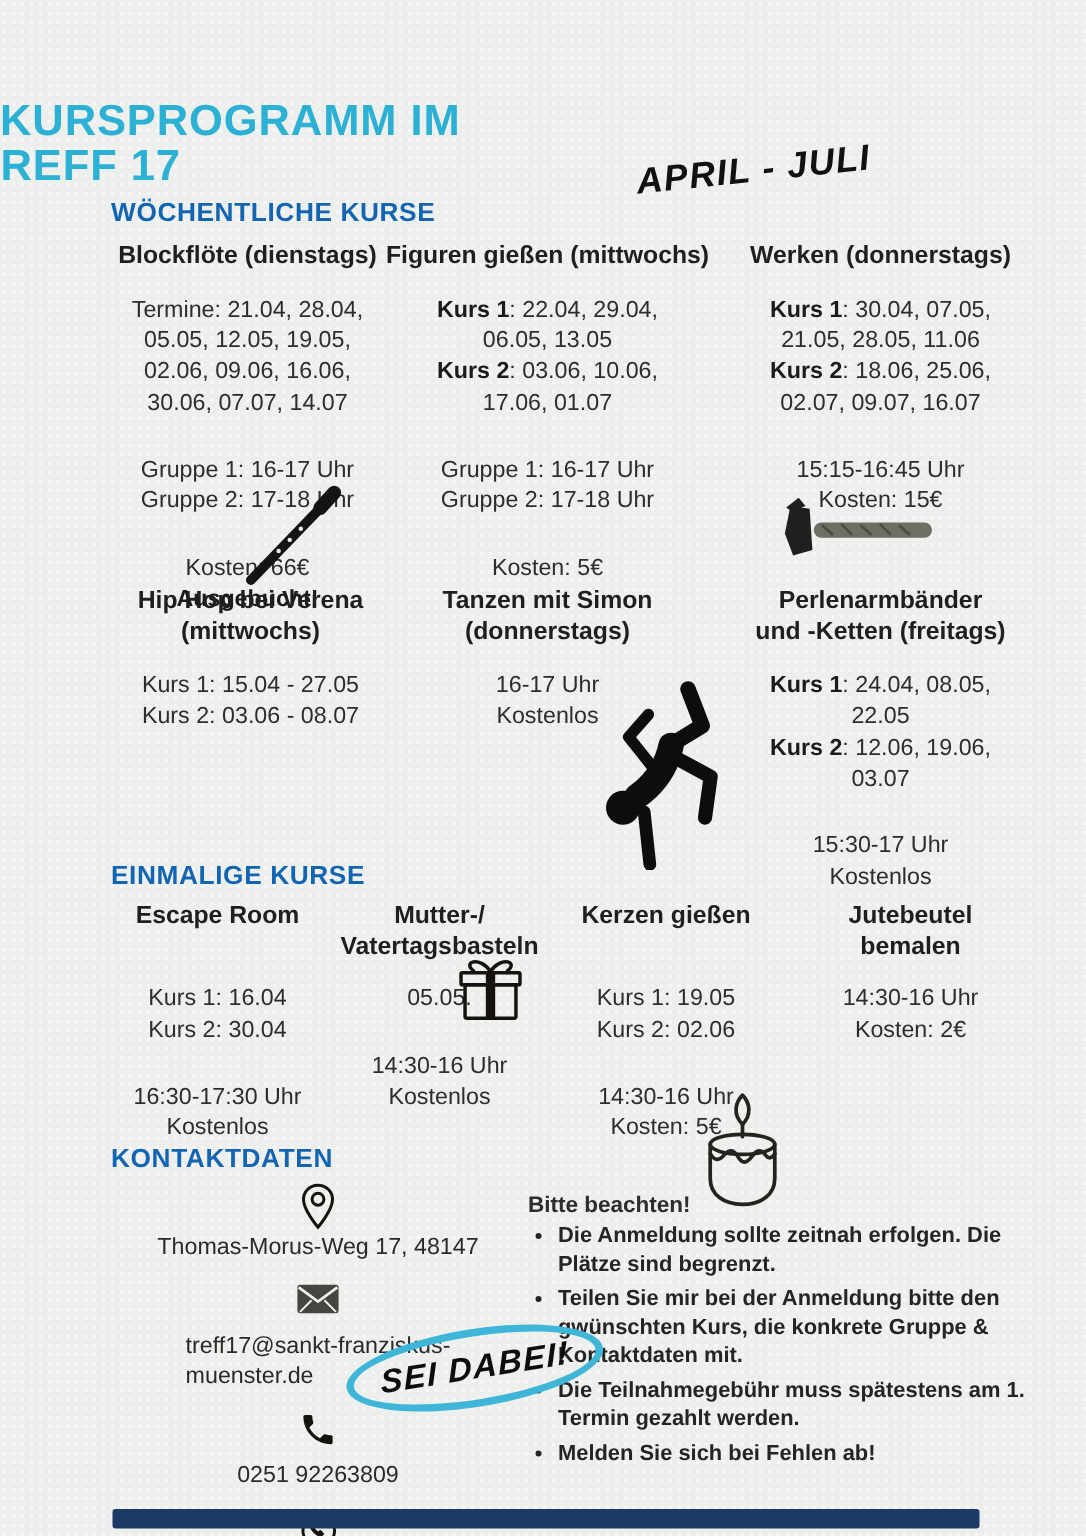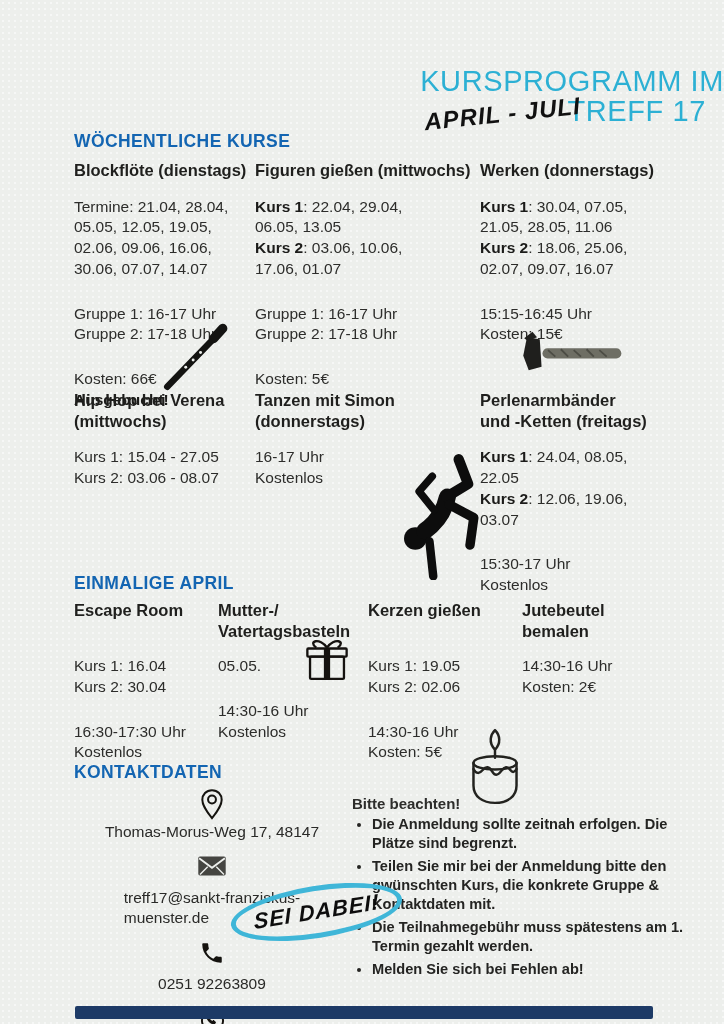--- a/index.html
+++ b/index.html
@@ -1,33 +1,33 @@
 <!DOCTYPE html>
 <html><head>
 <meta charset="utf-8">
 <style>
   html,body{margin:0;padding:0;background:#cfd2cd;}
   .page{position:relative;width:724px;height:1024px;margin:0 auto;overflow:hidden;
         background:#edefec;font-family:"Liberation Sans",sans-serif;color:#2d2d2b;
         background-image:radial-gradient(rgba(255,255,255,.5) 1px, transparent 1.4px);
         background-size:6px 6px;}
   
-  .title{position:absolute;left:0;right:0;text-align:right;color:#2cb0d4;
-         font-weight:400;font-size:29px;letter-spacing:.6px;line-height:1.04;}
+  .title{position:absolute;left:0;right:0;text-align:left;color:#2cb0d4;
+         font-weight:700;font-size:29px;letter-spacing:.6px;line-height:1.04;}
   .title-1{top:66px;}
   .title-2{top:96px;transform:translateX(-18px);}
   .date-range{position:absolute;left:424px;top:100px;transform:rotate(-6deg);
          font-weight:700;font-style:italic;font-size:24px;color:#111;letter-spacing:1px;}
   
   .sec-h{position:absolute;color:#1365b2;font-weight:800;font-size:17.5px;letter-spacing:.4px;margin:0;}
   .h-weekly{left:74px;top:131px;}
   .h-onetime{left:74px;top:573px;}
   .h-contact{left:74px;top:762px;}
   
-  .card{position:absolute;}
+  .card{position:absolute;text-align:center;}
   .card h3{margin:0 0 16px;font-size:16.5px;font-weight:700;line-height:1.25;color:#1f1f1d;}
   .card p{margin:0 0 24px;font-size:15.5px;line-height:1.34;}
   .card p strong{font-weight:700;color:#1b1b19;}
   .pos-blockfloete{left:74px;top:160px;width:182px;}
   .pos-figuren{left:255px;top:160px;width:220px;}
   .pos-werken{left:480px;top:160px;width:214px;}
   .pos-hiphop{left:74px;top:390px;width:186px;}
   .pos-tanzen{left:255px;top:390px;width:220px;}
   .pos-perlen{left:480px;top:390px;width:214px;}
   .pos-escape{left:74px;top:600px;width:142px;}
@@ -129,21 +129,21 @@
           </svg>
         </span>
       </div>
       <div class="card weekly-card pos-perlen">
         <h3>Perlenarmbänder<br>und -Ketten (freitags)</h3>
         <p><strong>Kurs 1</strong>: 24.04, 08.05,<br>22.05<br><strong>Kurs 2</strong>: 12.06, 19.06,<br>03.07</p>
         <p>15:30-17 Uhr<br>Kostenlos</p>
       </div>
     </div>
 
-  <h2 class="sec-h h-onetime">EINMALIGE APRIL</h2>
+  <h2 class="sec-h h-onetime">EINMALIGE KURSE</h2>
   <div id="onetime-cards">
       <div class="card onetime-card pos-escape">
         <h3>Escape Room</h3>
         <p>Kurs 1: 16.04<br>Kurs 2: 30.04</p>
         <p>16:30-17:30 Uhr<br>Kostenlos</p>
       </div>
       <div class="card onetime-card pos-mutter">
         <h3>Mutter-/<br>Vatertagsbasteln</h3>
         <p>05.05.</p>
         <p>14:30-16 Uhr<br>Kostenlos</p>

